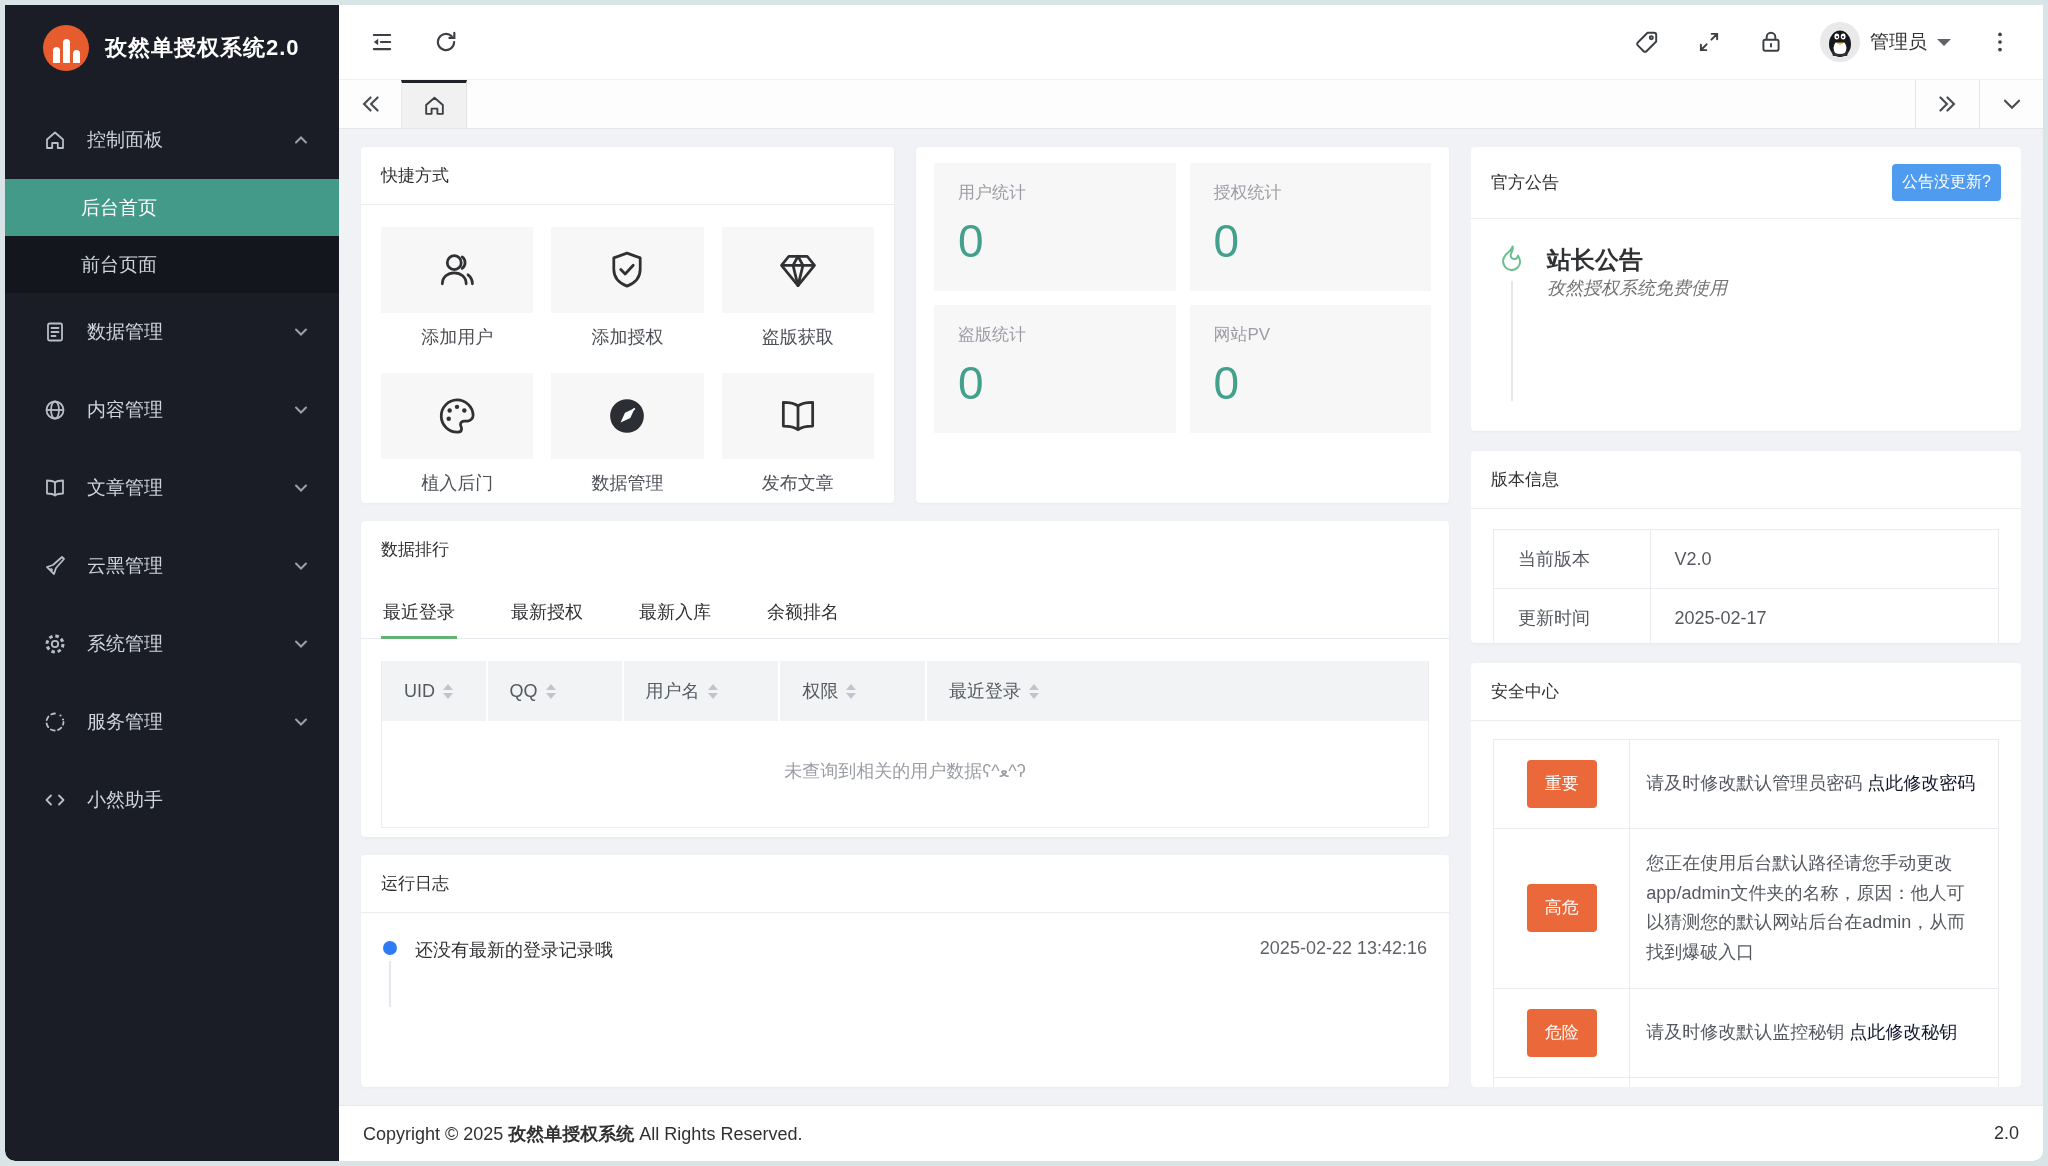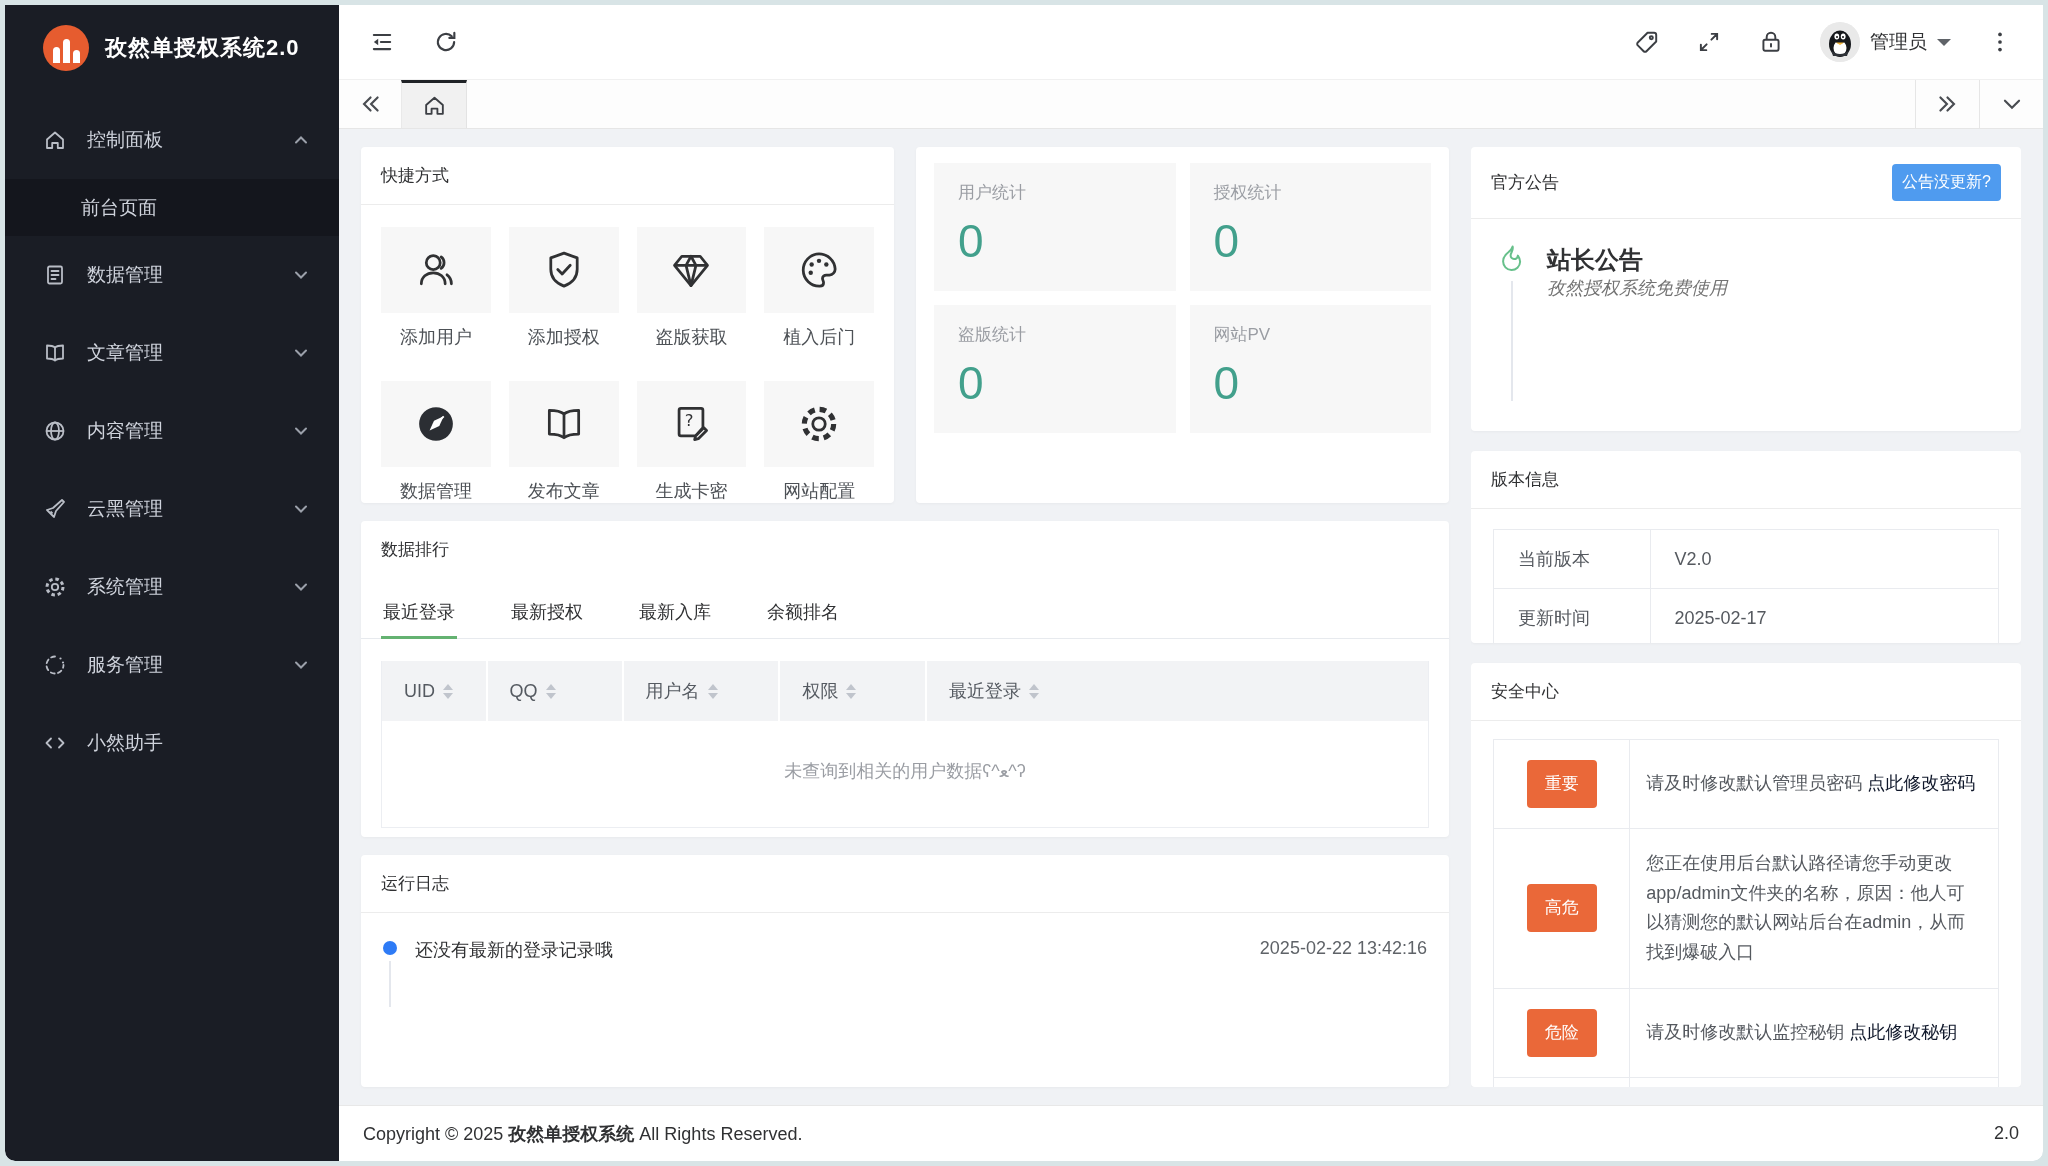--- a/index.html
+++ b/index.html
@@ -53,21 +53,21 @@
   .content { flex:1; overflow:hidden; padding:18px 22px; display:grid; grid-template-columns:1088px 1fr; grid-template-rows:356px 316px 1fr; gap:18px 22px; }
   .col-right { grid-column:2; grid-row:1 / span 3; display:flex; flex-direction:column; gap:20px; overflow:hidden; }
 
   .card { background:#fff; border-radius:4px; box-shadow:0 1px 3px rgba(0,0,0,.04); display:flex; flex-direction:column; overflow:hidden; }
   .card-head { padding:17px 20px; font-size:17px; color:#303133; border-bottom:1px solid #ececec; display:flex; align-items:center; flex-shrink:0; }
 
   .row1-left { grid-column:1; grid-row:1; display:flex; gap:22px; }
   .row1-left .card { flex:1; }
 
   
-  .sc-grid { display:grid; grid-template-columns:repeat(4,1fr); gap:32px 18px; padding:22px 20px; }
+  .sc-grid { display:grid; grid-template-columns:repeat(3,1fr); gap:24px 18px; padding:22px 20px; }
   .sc-item { text-align:center; cursor:pointer; }
   .sc-tile { background:#f7f7f7; height:86px; display:flex; align-items:center; justify-content:center; color:#303133; }
   .sc-label { margin-top:12px; font-size:18px; color:#4d5156; }
 
   
   .stat-head-dots { margin-left:auto; display:flex; gap:9px; }
   .dot { width:12px; height:12px; border-radius:50%; background:#e2e4e9; cursor:pointer; }
   .dot.active { background:#9a9da3; }
   .stat-grid { display:grid; grid-template-columns:1fr 1fr; gap:14px; padding:16px 18px; }
   .stat-tile { background:#f7f7f7; padding:18px 24px; height:128px; }
@@ -159,62 +159,63 @@
               </svg>
         </span>
         <span class="mi-label">控制面板</span>
         <span class="chev">
           <svg viewBox="0 0 16 16" fill="none" stroke="currentColor" stroke-width="2" stroke-linecap="round">
                 <path d="M3 10.5L8 5.5l5 5"></path>
               </svg>
         </span>
       </div>
       <div class="submenu">
+        <div class="submenu-item active">后台首页</div>
         <div class="submenu-item">前台页面</div>
       </div>
 
       <div class="menu-item">
         <span class="mi-icon">
           <svg viewBox="0 0 24 24" fill="none" stroke="currentColor" stroke-width="1.8" stroke-linejoin="round">
                 <rect x="5" y="3.5" width="14" height="17" rx="1.5"></rect>
                 <path d="M8.5 8h7M8.5 12h7M8.5 16h4" stroke-linecap="round"></path>
               </svg>
         </span>
         <span class="mi-label">数据管理</span>
         <span class="chev">
           <svg viewBox="0 0 16 16" fill="none" stroke="currentColor" stroke-width="2" stroke-linecap="round">
                 <path d="M3 5.5L8 10.5l5-5"></path>
               </svg>
         </span>
       </div>
 
       <div class="menu-item">
         <span class="mi-icon">
-          <svg viewBox="0 0 24 24" fill="none" stroke="currentColor" stroke-width="1.8" stroke-linejoin="round">
-                <path d="M12 6.5C10 4.8 7.5 4.5 4 4.5v13c3.5 0 6 .3 8 2 2-1.7 4.5-2 8-2v-13c-3.5 0-6 .3-8 2z"></path>
-                <path d="M12 6.5v13"></path>
-              </svg>
-        </span>
-        <span class="mi-label">文章管理</span>
-        <span class="chev">
-          <svg viewBox="0 0 16 16" fill="none" stroke="currentColor" stroke-width="2" stroke-linecap="round">
-                <path d="M3 5.5L8 10.5l5-5"></path>
-              </svg>
-        </span>
-      </div>
-
-      <div class="menu-item">
-        <span class="mi-icon">
           <svg viewBox="0 0 24 24" fill="none" stroke="currentColor" stroke-width="1.8">
                 <circle cx="12" cy="12" r="8.5"></circle>
                 <ellipse cx="12" cy="12" rx="4" ry="8.5"></ellipse>
                 <path d="M3.5 12h17"></path>
               </svg>
         </span>
         <span class="mi-label">内容管理</span>
+        <span class="chev">
+          <svg viewBox="0 0 16 16" fill="none" stroke="currentColor" stroke-width="2" stroke-linecap="round">
+                <path d="M3 5.5L8 10.5l5-5"></path>
+              </svg>
+        </span>
+      </div>
+
+      <div class="menu-item">
+        <span class="mi-icon">
+          <svg viewBox="0 0 24 24" fill="none" stroke="currentColor" stroke-width="1.8" stroke-linejoin="round">
+                <path d="M12 6.5C10 4.8 7.5 4.5 4 4.5v13c3.5 0 6 .3 8 2 2-1.7 4.5-2 8-2v-13c-3.5 0-6 .3-8 2z"></path>
+                <path d="M12 6.5v13"></path>
+              </svg>
+        </span>
+        <span class="mi-label">文章管理</span>
         <span class="chev">
           <svg viewBox="0 0 16 16" fill="none" stroke="currentColor" stroke-width="2" stroke-linecap="round">
                 <path d="M3 5.5L8 10.5l5-5"></path>
               </svg>
         </span>
       </div>
 
       <div class="menu-item">
         <span class="mi-icon">
           <svg viewBox="0 0 24 24" fill="none" stroke="currentColor" stroke-width="1.8" stroke-linejoin="round">

